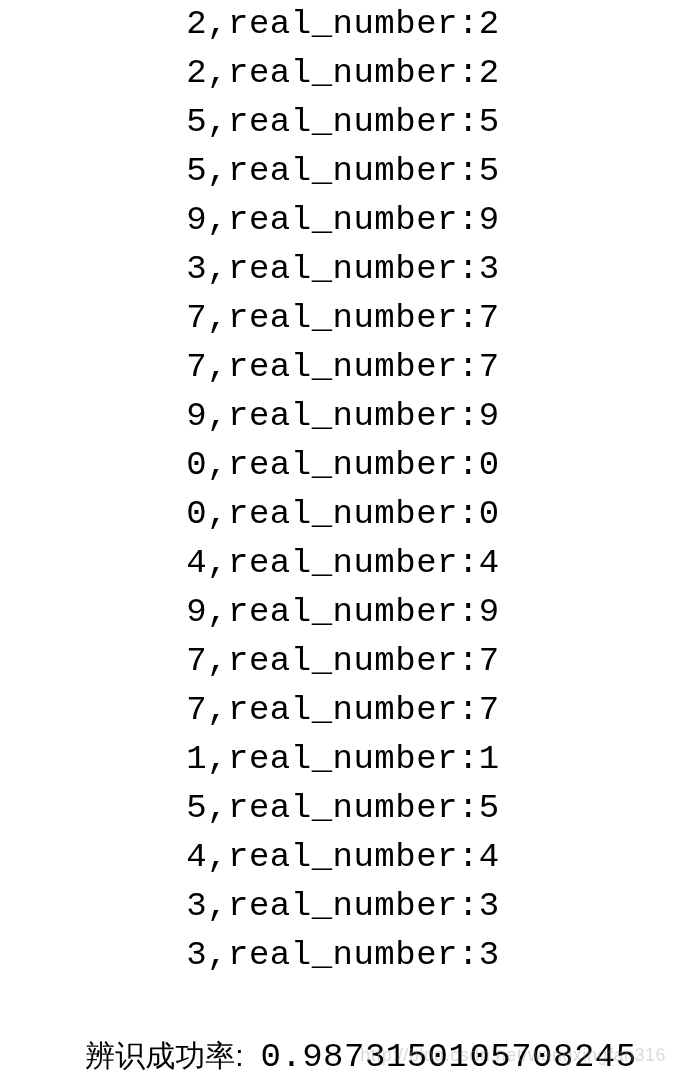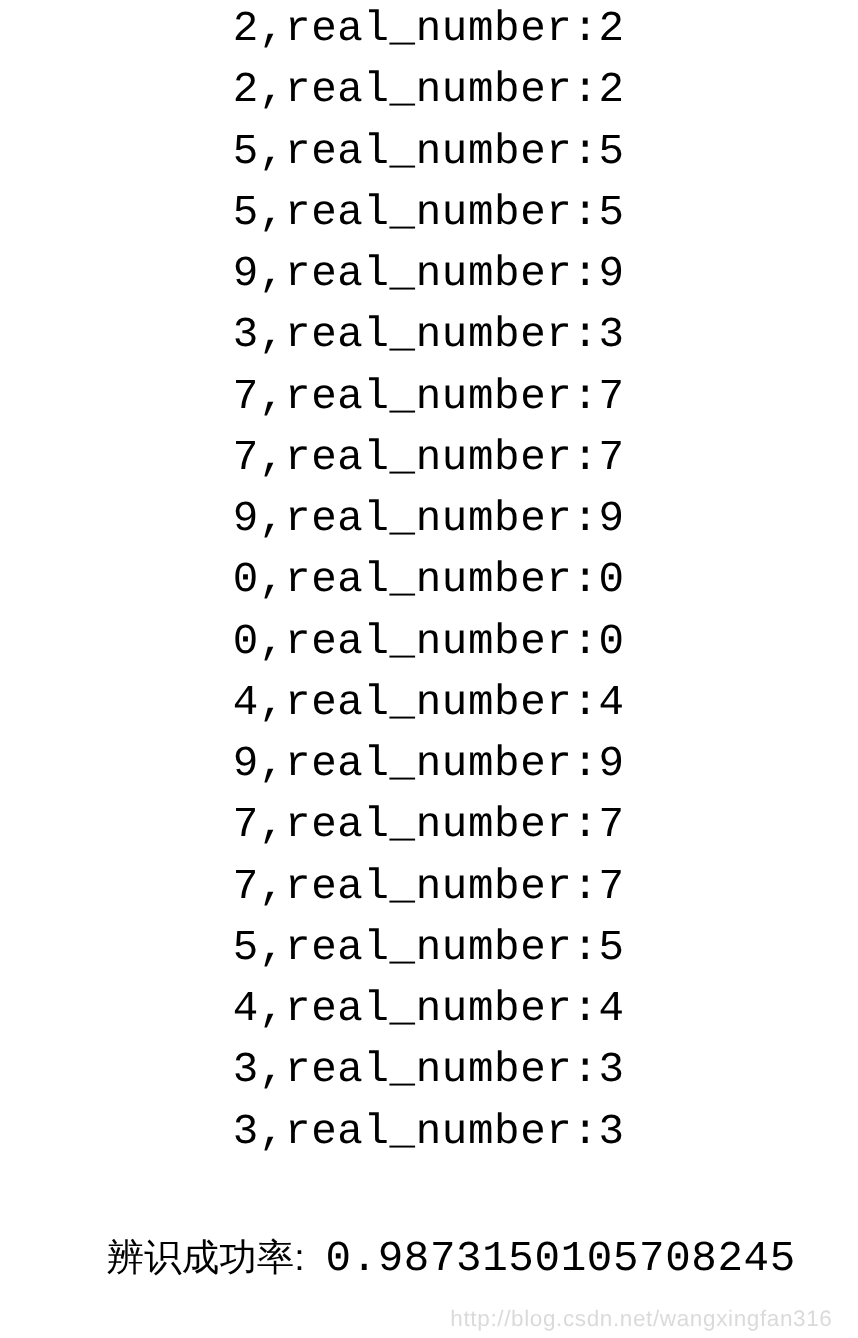--- a/index.html
+++ b/index.html
@@ -62,20 +62,21 @@
     <div class="output-line">3,real_number:3</div>
     <div class="output-line">7,real_number:7</div>
     <div class="output-line">7,real_number:7</div>
     <div class="output-line">9,real_number:9</div>
     <div class="output-line">0,real_number:0</div>
     <div class="output-line">0,real_number:0</div>
     <div class="output-line">4,real_number:4</div>
     <div class="output-line">9,real_number:9</div>
     <div class="output-line">7,real_number:7</div>
     <div class="output-line">7,real_number:7</div>
+    <div class="output-line">1,real_number:1</div>
     <div class="output-line">5,real_number:5</div>
     <div class="output-line">4,real_number:4</div>
     <div class="output-line">3,real_number:3</div>
     <div class="output-line">3,real_number:3</div>
   </div>
 
 <div class="summary-line">
   <span class="summary-label">辨识成功率:  </span><span class="summary-value">0.9873150105708245</span>
 </div>
 

